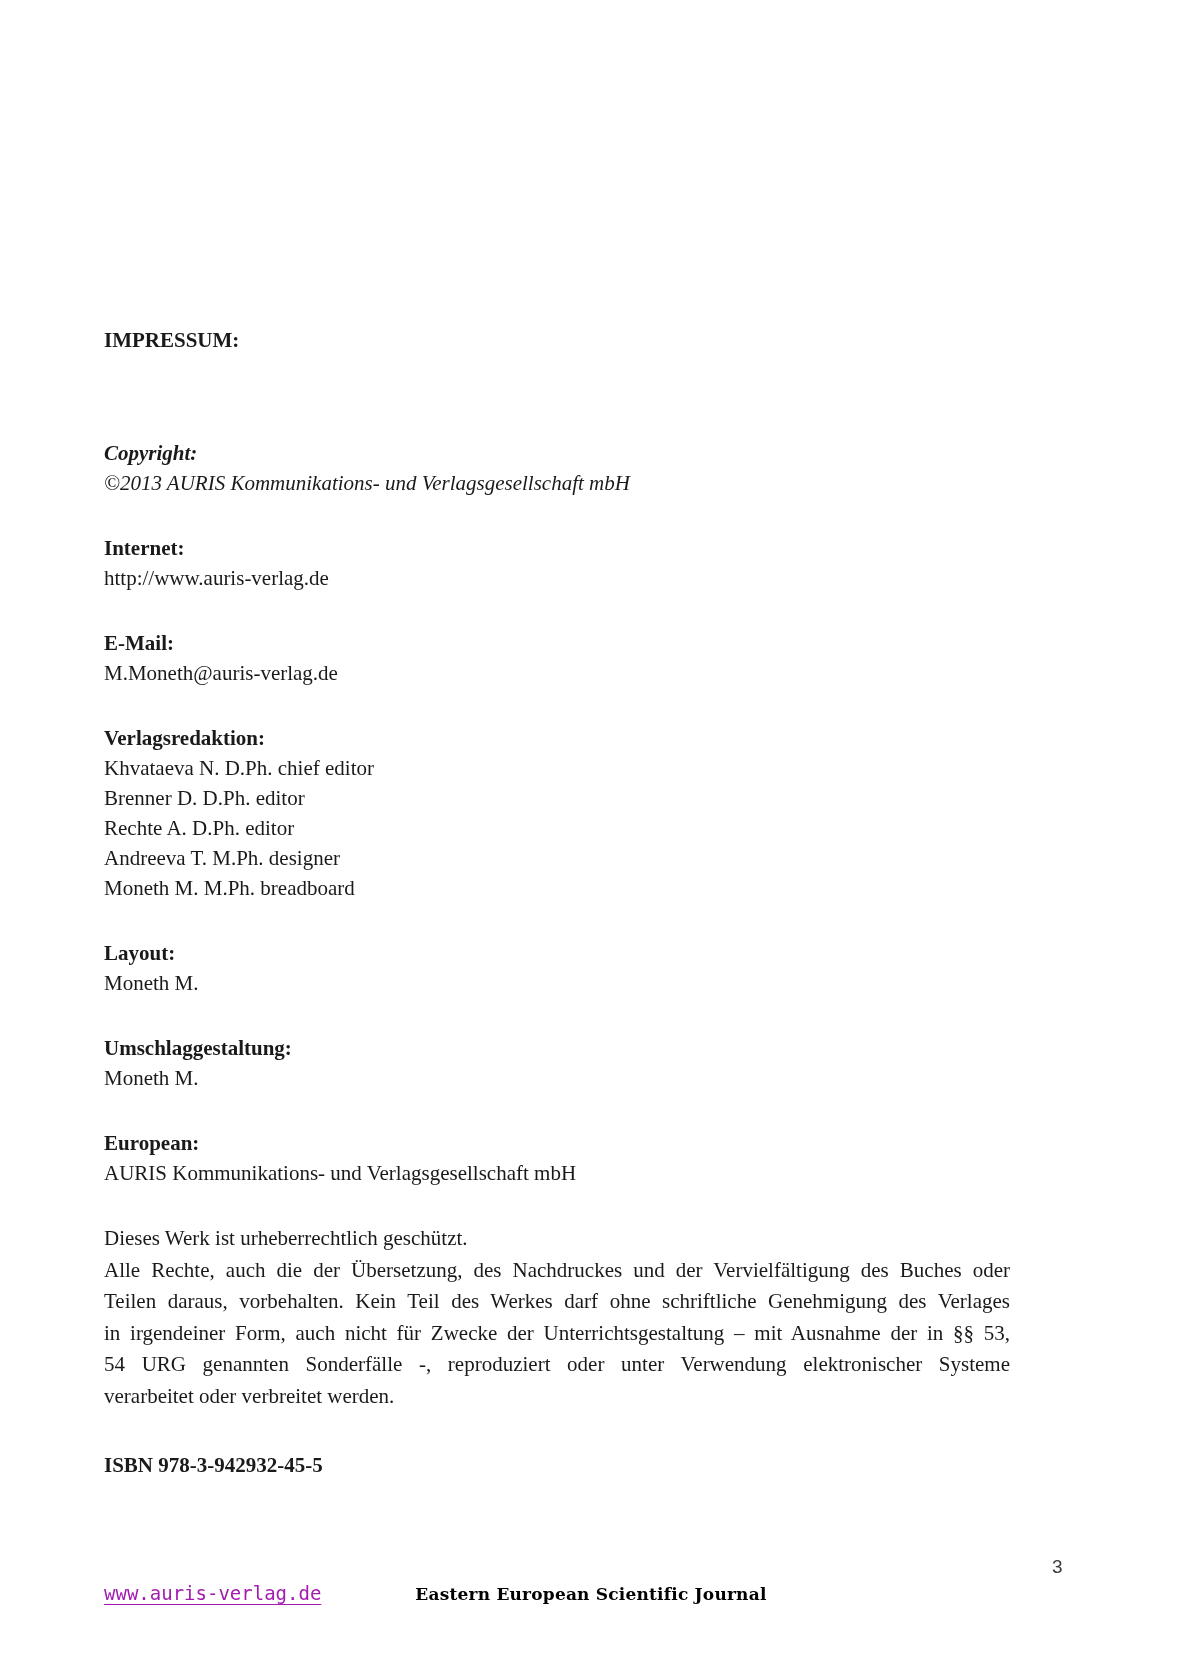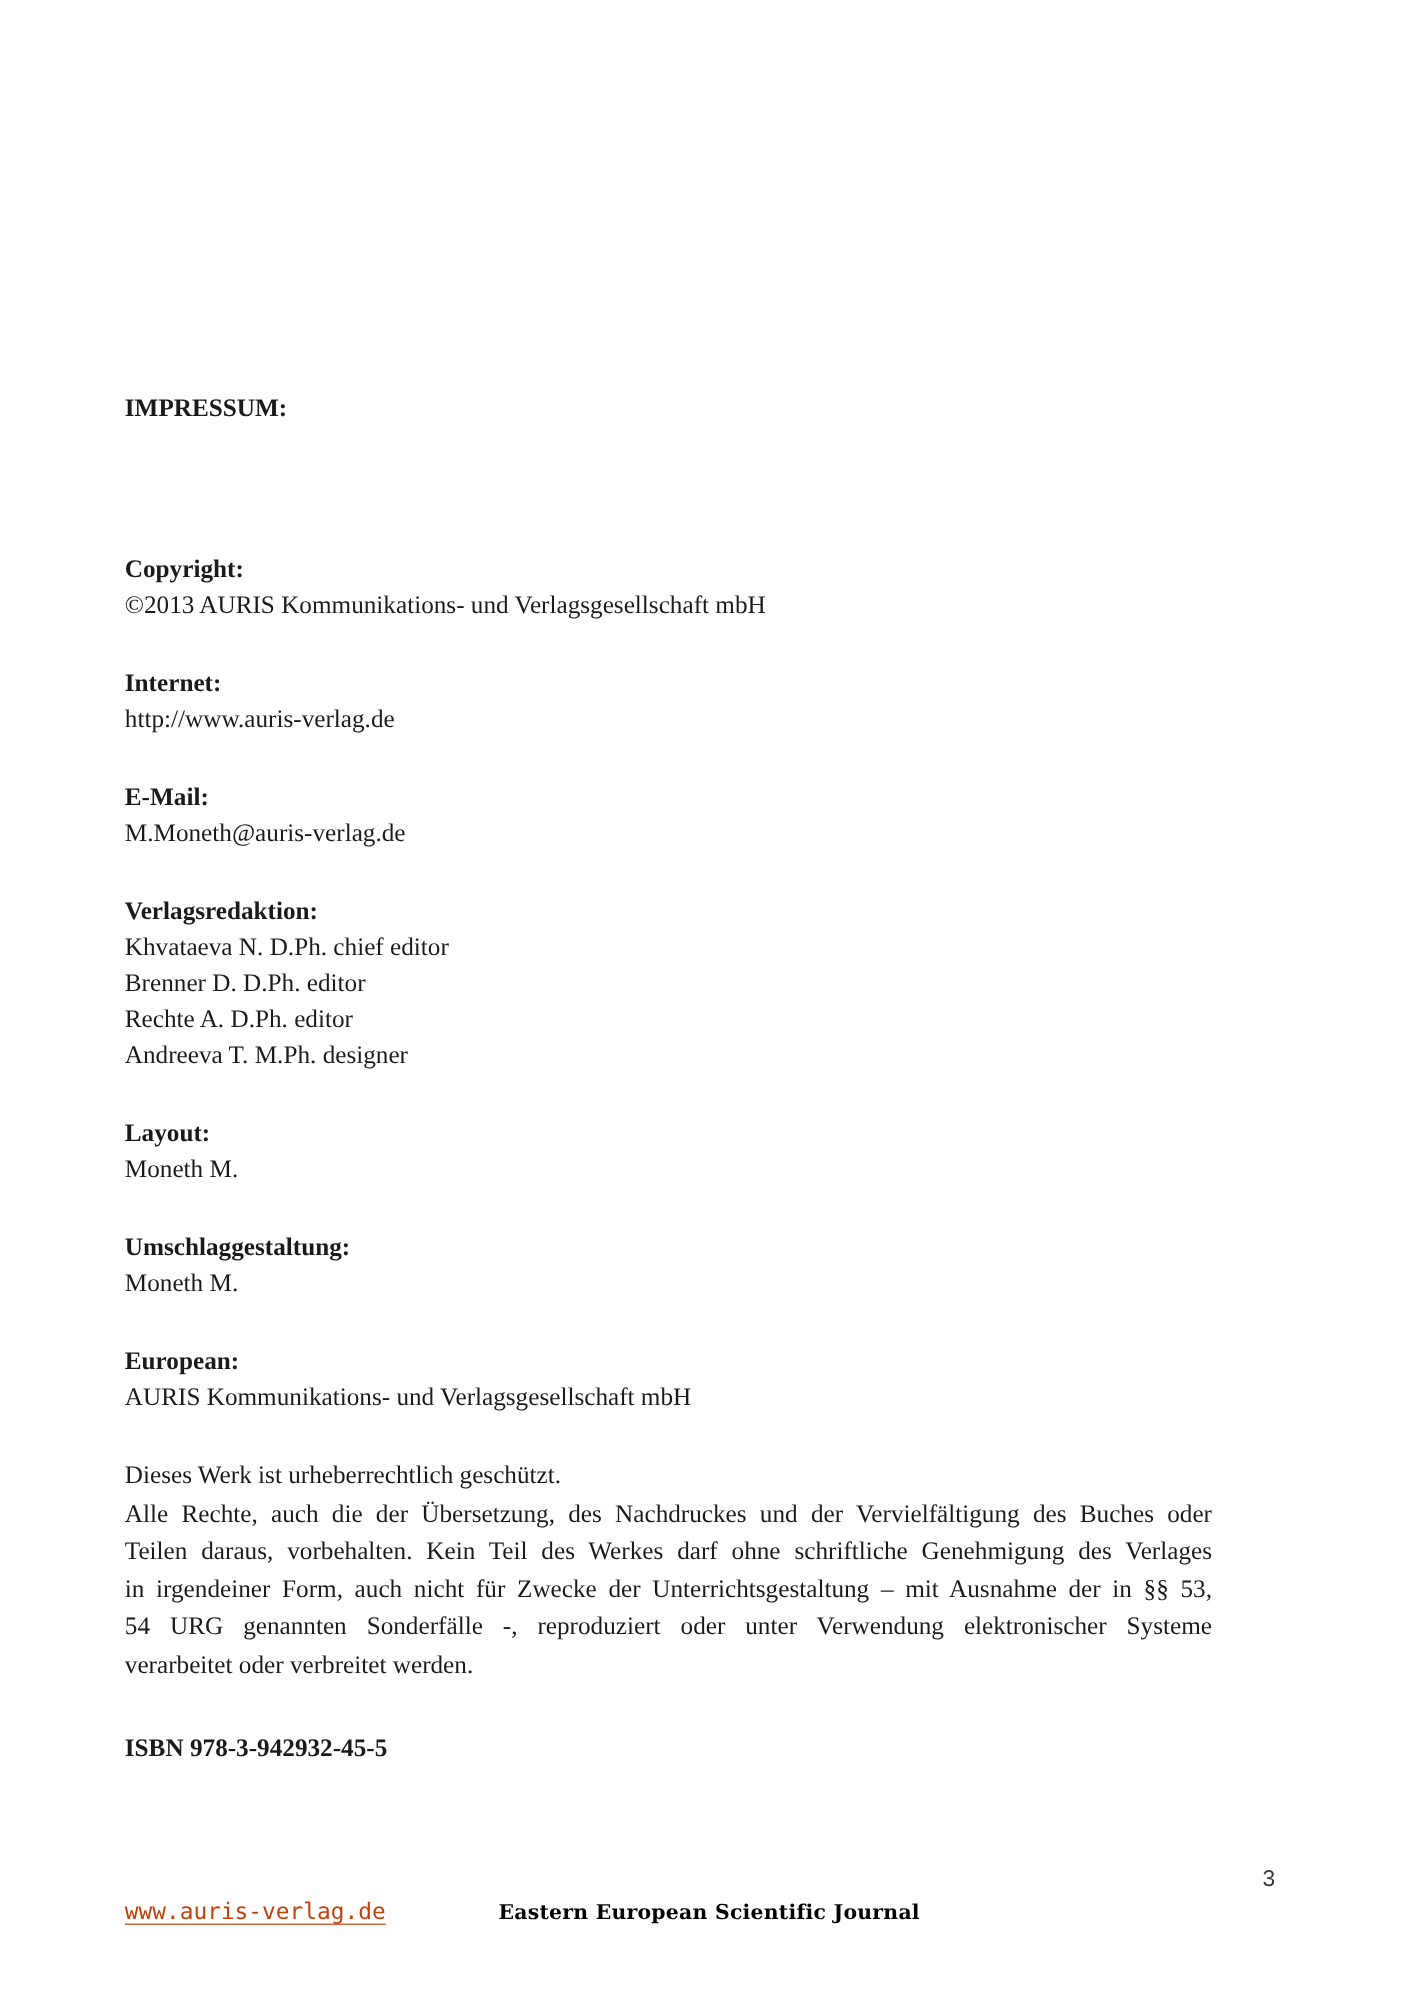--- a/index.html
+++ b/index.html
@@ -18,21 +18,21 @@
     width: 906px;
     padding-top: 325px;
   }
   .line {
     font-size: 21px;
     line-height: 30px;
     white-space: pre;
   }
   .bold { font-weight: bold; }
   .sec { margin-top: 35px; }
-  .sec.first { margin-top: 104px; }
+  .sec.first { margin-top: 83px; font-style: italic; }
   .para .line {
     line-height: 31.5px;
     white-space: normal;
   }
   .para .j {
     text-align: justify;
     text-align-last: justify;
   }
   .isbn-sec { margin-top: 38px; }
   .page-number {
@@ -47,21 +47,21 @@
     position: absolute;
     top: 1582px;
     left: 104px;
     width: 920px;
     display: flex;
     align-items: baseline;
   }
   .footer-link {
     font-family: "DejaVu Sans Mono", monospace;
     font-size: 19px;
-    color: #c2410c;
+    color: #a21caf;
     text-decoration: underline;
     text-underline-offset: 4px;
     cursor: pointer;
   }
   .footer-journal {
     font-family: "DejaVu Serif", serif;
     font-weight: bold;
     font-size: 17px;
     letter-spacing: 0.2px;
     color: #000000;
@@ -90,20 +90,21 @@
       <div class="line bold">E-Mail:</div>
       <div class="line">M.Moneth@auris-verlag.de</div>
     </div>
 
     <div class="sec">
       <div class="line bold">Verlagsredaktion:</div>
       <div class="line">Khvataeva N. D.Ph. chief editor</div>
       <div class="line">Brenner D. D.Ph. editor</div>
       <div class="line">Rechte A. D.Ph. editor</div>
       <div class="line">Andreeva T. M.Ph. designer</div>
+      <div class="line">Moneth M. M.Ph. breadboard</div>
     </div>
 
     <div class="sec">
       <div class="line bold">Layout:</div>
       <div class="line">Moneth M.</div>
     </div>
 
     <div class="sec">
       <div class="line bold">Umschlaggestaltung:</div>
       <div class="line">Moneth M.</div>

